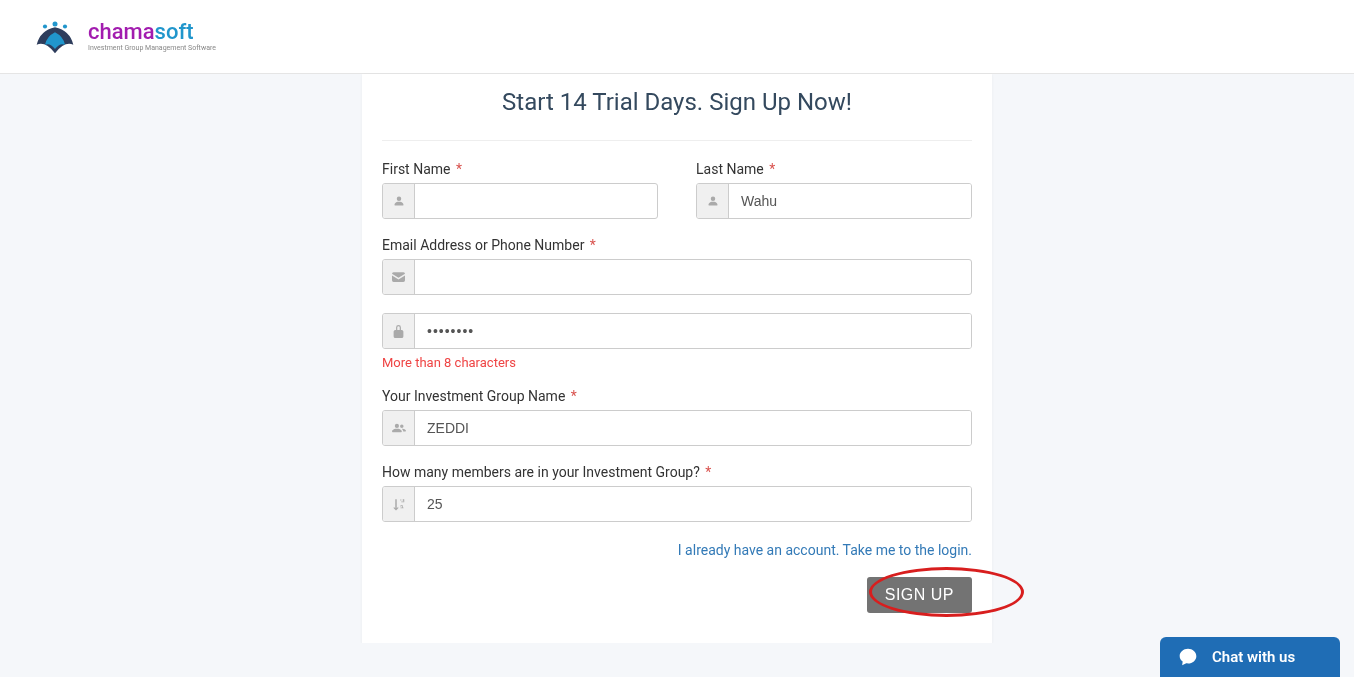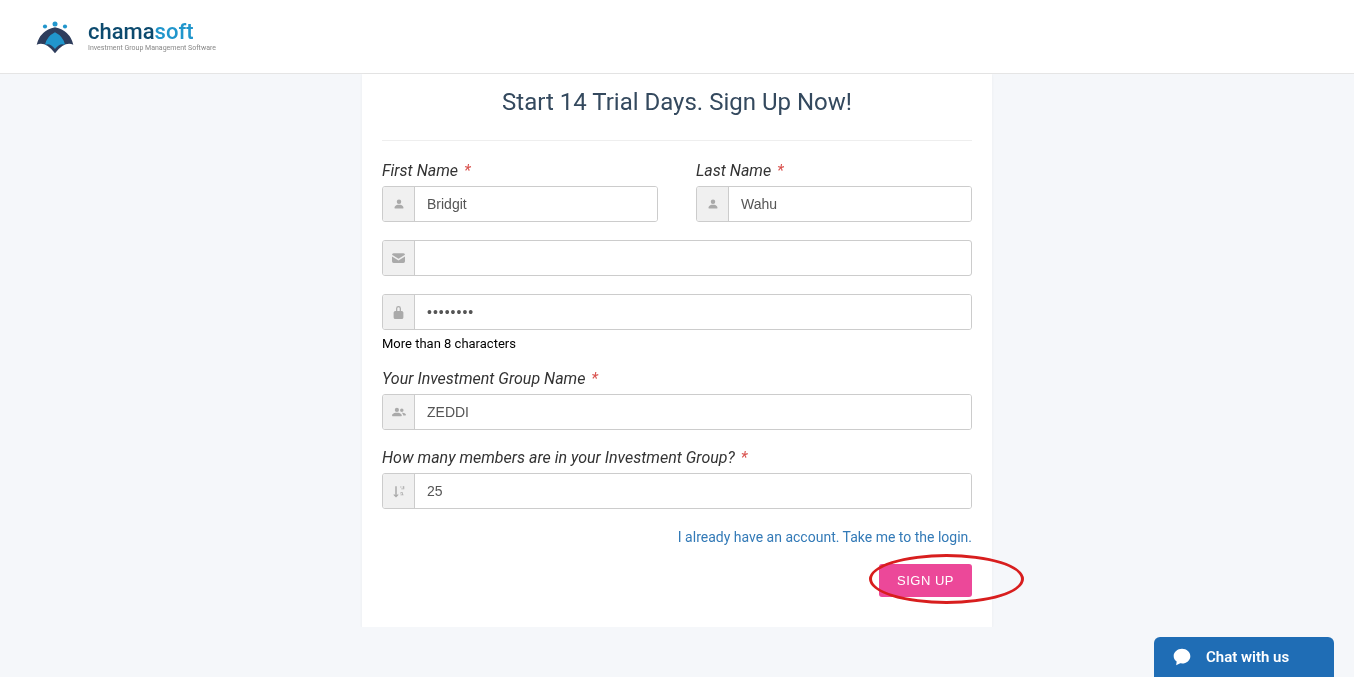--- a/index.html
+++ b/index.html
@@ -32,21 +32,21 @@
     .logo-text {
       display: flex;
       flex-direction: column;
       line-height: 1;
     }
     .logo-main {
       font-size: 22px;
       font-weight: 500;
     }
     .logo-main .logo-chama {
-      color: #0c4a6e;
+      color: #a21caf;
     }
     .logo-main .logo-soft {
       color: #2196cc;
     }
     .logo-tagline {
       font-size: 7px;
       color: #888;
       margin-top: 2px;
     }
     .form-card {
@@ -72,24 +72,23 @@
     }
     .form-group {
       flex: 1;
       margin-bottom: 18px;
     }
     .form-row .form-group {
       margin-bottom: 0;
     }
     .form-label {
       display: block;
-      font-size: 16px;
+      font-size: 14px;
       color: #333;
       margin-bottom: 6px;
-      font-style: italic;
     }
     .required-star {
       color: #d9534f;
       margin-left: 2px;
     }
     .input-group {
       display: flex;
       border: 1px solid #ccc;
       border-radius: 3px;
       overflow: hidden;
@@ -110,60 +109,60 @@
       flex: 1;
       border: none;
       outline: none;
       padding: 0 12px;
       font-size: 14px;
       color: #555;
       background: #fff;
     }
     .help-text {
       font-size: 13px;
-      color: #000000;
+      color: #ef4444;
       margin-top: 6px;
     }
     .login-link {
       text-align: right;
       margin-bottom: 18px;
     }
     .login-link a {
       color: #337ab7;
       text-decoration: none;
       font-size: 14px;
     }
     .signup-button-wrap {
       text-align: right;
       position: relative;
     }
     .signup-button {
-      background: #ec4899;
+      background: #737373;
       color: #fff;
       border: none;
       padding: 9px 18px;
-      font-size: 13px;
+      font-size: 16px;
       border-radius: 3px;
       cursor: pointer;
       letter-spacing: 0.5px;
     }
     .highlight-ellipse {
       position: absolute;
       width: 155px;
       height: 50px;
       border: 3px solid #d81e1e;
       border-radius: 50%;
       right: -52px;
       top: -10px;
       pointer-events: none;
     }
     .chat-widget {
       position: fixed;
       bottom: 0;
-      right: 20px;
+      right: 14px;
       background: #1f6db5;
       color: #fff;
       padding: 10px 18px;
       border-radius: 6px 6px 0 0;
       display: flex;
       align-items: center;
       gap: 14px;
       font-size: 15px;
       font-weight: 600;
       cursor: pointer;
@@ -202,39 +201,41 @@
     <div class="form-group">
       <label class="form-label">
         <span>First Name</span><span class="required-star"> *</span>
       </label>
       <div class="input-group">
         <span class="input-addon">
           <svg width="12" height="12" viewBox="0 0 16 16" fill="currentColor">
               <path d="M8 8a3 3 0 1 0 0-6 3 3 0 0 0 0 6zm-5 6s-1 0-1-1 1-4 6-4 6 3 6 4-1 1-1 1H3z"></path>
             </svg>
         </span>
-        <input class="input-field" type="text" value="Bridgit" style="">
       </div>
     </div>
     <div class="form-group">
       <label class="form-label">
         <span>Last Name</span><span class="required-star"> *</span>
       </label>
       <div class="input-group">
         <span class="input-addon">
           <svg width="12" height="12" viewBox="0 0 16 16" fill="currentColor">
               <path d="M8 8a3 3 0 1 0 0-6 3 3 0 0 0 0 6zm-5 6s-1 0-1-1 1-4 6-4 6 3 6 4-1 1-1 1H3z"></path>
             </svg>
         </span>
         <input class="input-field" type="text" value="Wahu" style="">
       </div>
     </div>
   </div>
 
   <div class="form-group">
+    <label class="form-label">
+      <span>Email Address or Phone Number</span><span class="required-star"> *</span>
+    </label>
     <div class="input-group">
       <span class="input-addon">
         <svg width="13" height="10" viewBox="0 0 16 12" fill="currentColor">
             <path d="M0 2a2 2 0 0 1 2-2h12a2 2 0 0 1 2 2L8 7 0 2zm0 2v6a2 2 0 0 0 2 2h12a2 2 0 0 0 2-2V4l-8 5-8-5z"></path>
           </svg>
       </span>
     </div>
   </div>
 
   <div class="form-group">

